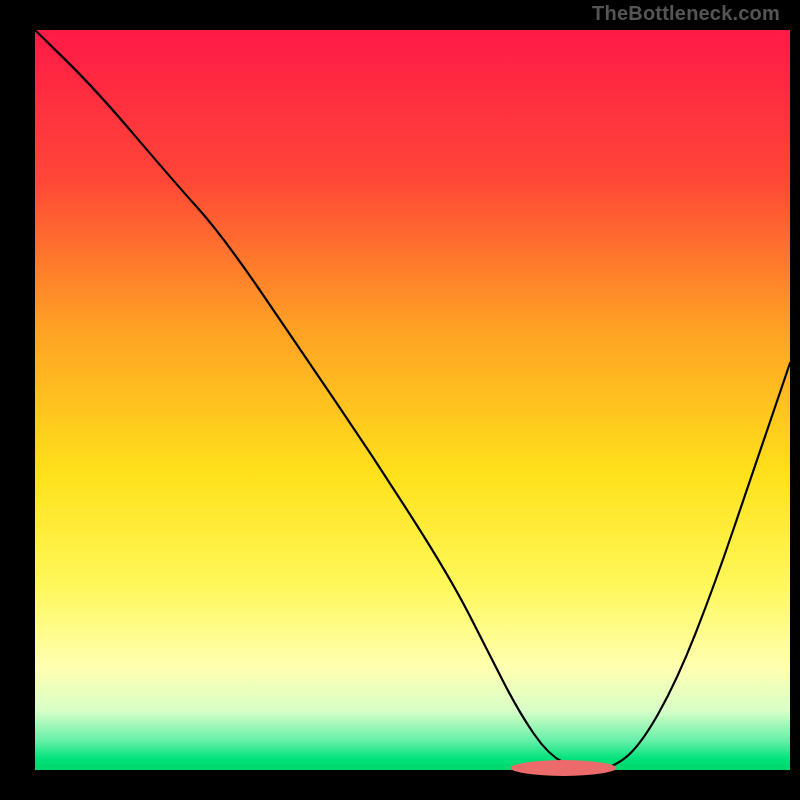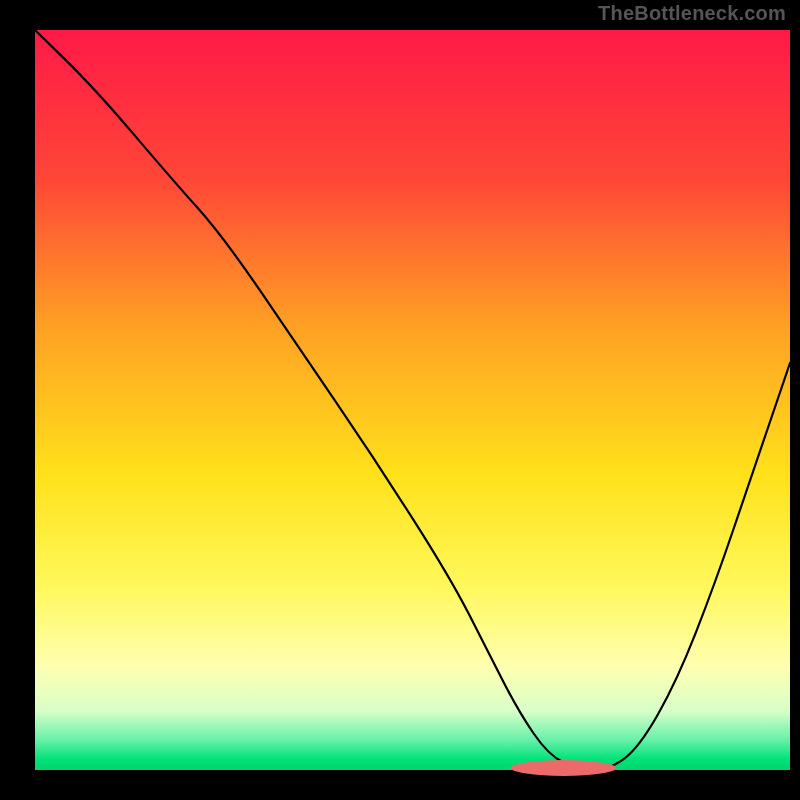--- a/index.html
+++ b/index.html
@@ -12,21 +12,21 @@
   }
   .frame {
     position: relative;
     width: 800px;
     height: 800px;
     background: #000;
   }
   .watermark {
     position: absolute;
     top: 2px;
-    right: 14px;
+    right: 20px;
     font-family: Arial, sans-serif;
     font-size: 20px;
     font-weight: bold;
     color: #555;
     letter-spacing: 0.2px;
     user-select: none;
   }
   svg {
     display: block;
   }

